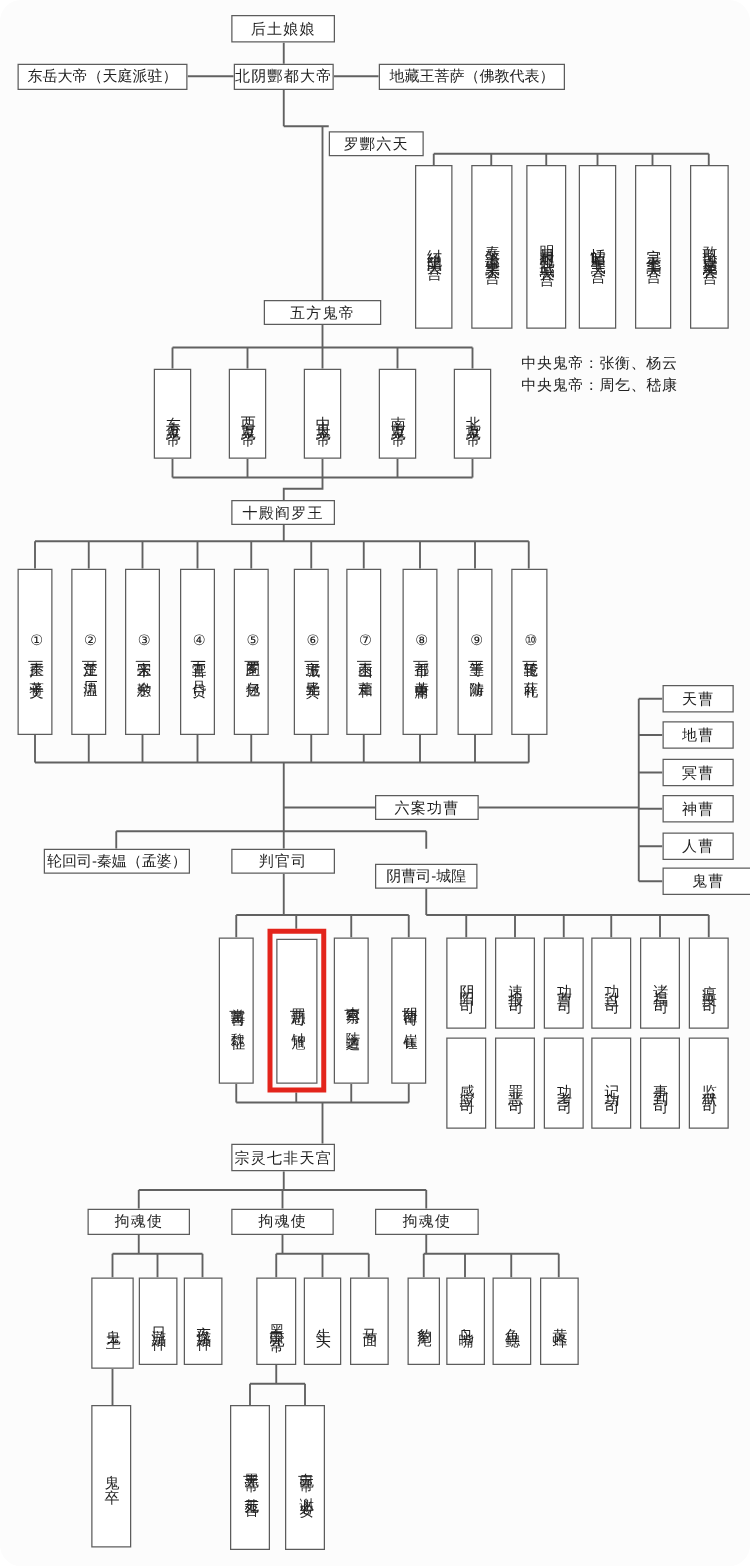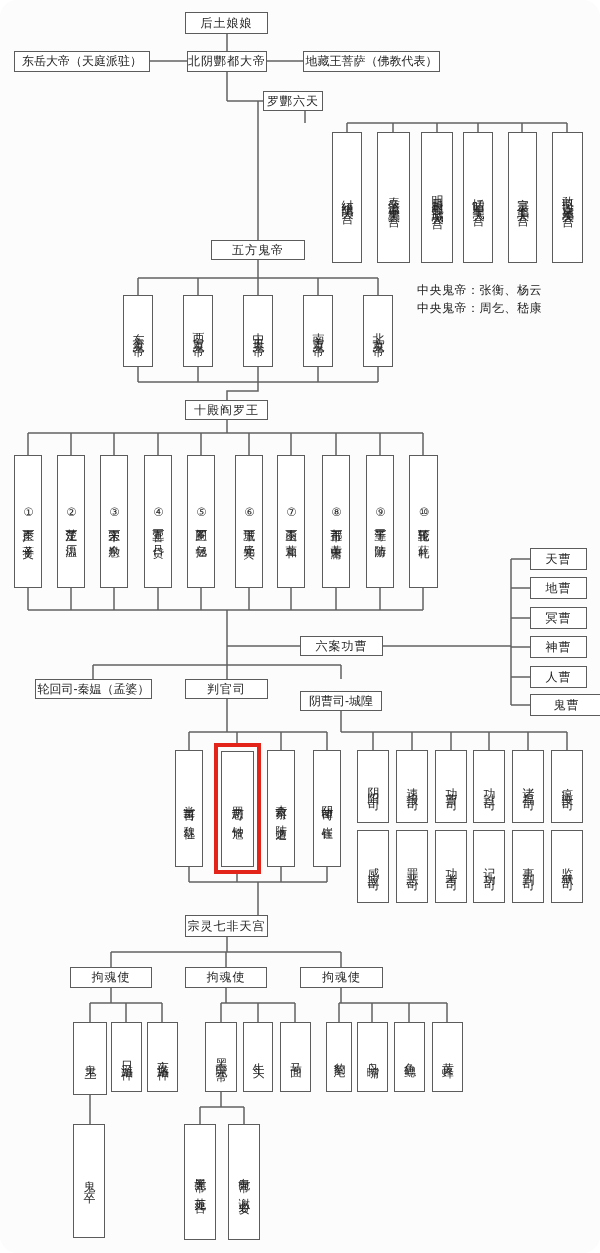--- a/index.html
+++ b/index.html
@@ -71,22 +71,22 @@
       M111 988 V1003 M90 1003 H162 M90 1003 V1022 M126 1003 V1022 M162 1003 V1022
       M226 988 V1003 M221 1003 H295 M221 1003 V1022 M258 1003 V1022 M295 1003 V1022
       M341 988 V1003 M339 1003 H447 M339 1003 V1022 M372 1003 V1022 M409 1003 V1022 M447 1003 V1022
       M90 1095 V1124
       M221 1092 V1107 M200 1107 H244 M200 1107 V1124 M244 1107 V1124"></path>
   </svg>
 
   <div class="hbox" style="left:185px;top:12px;width:83px;height:22px">后土娘娘</div>
   <div class="hbox wide" style="left:14px;top:51px;width:136px;height:21px">东岳大帝（天庭派驻）</div>
   <div class="hbox" style="left:187px;top:51px;width:80px;height:21px">北阴酆都大帝</div>
-  <div class="hbox wide" style="left:303px;top:51px;width:137px;height:21px">地藏王菩萨（佛教代表）</div>
-  <div class="hbox" style="left:263px;top:91px;width:60px;height:20px">罗酆六天</div>
+  <div class="hbox wide" style="left:303px;top:51px;width:149px;height:21px">地藏王菩萨（佛教代表）</div>
+  <div class="hbox" style="left:263px;top:105px;width:76px;height:20px">罗酆六天</div>
 
   <div class="vbox palace" style="left:332px;top:132px;width:30px;height:131px">纣绝阴天宫</div>
   <div class="vbox palace" style="left:377px;top:132px;width:33px;height:131px">泰煞谅事宗天宫</div>
   <div class="vbox palace" style="left:421px;top:132px;width:32px;height:131px">明晨耐犯武城天宫</div>
   <div class="vbox palace" style="left:463px;top:132px;width:30px;height:131px">恬昭罪气天宫</div>
   <div class="vbox palace" style="left:508px;top:132px;width:29px;height:131px">宗灵七非天宫</div>
   <div class="vbox palace" style="left:552px;top:132px;width:31px;height:131px">敢司连宛屡天宫</div>
 
   <div class="hbox" style="left:211px;top:240px;width:94px;height:20px">五方鬼帝</div>
   <div class="vbox emp" style="left:123px;top:295px;width:30px;height:72px">东方鬼帝</div>

